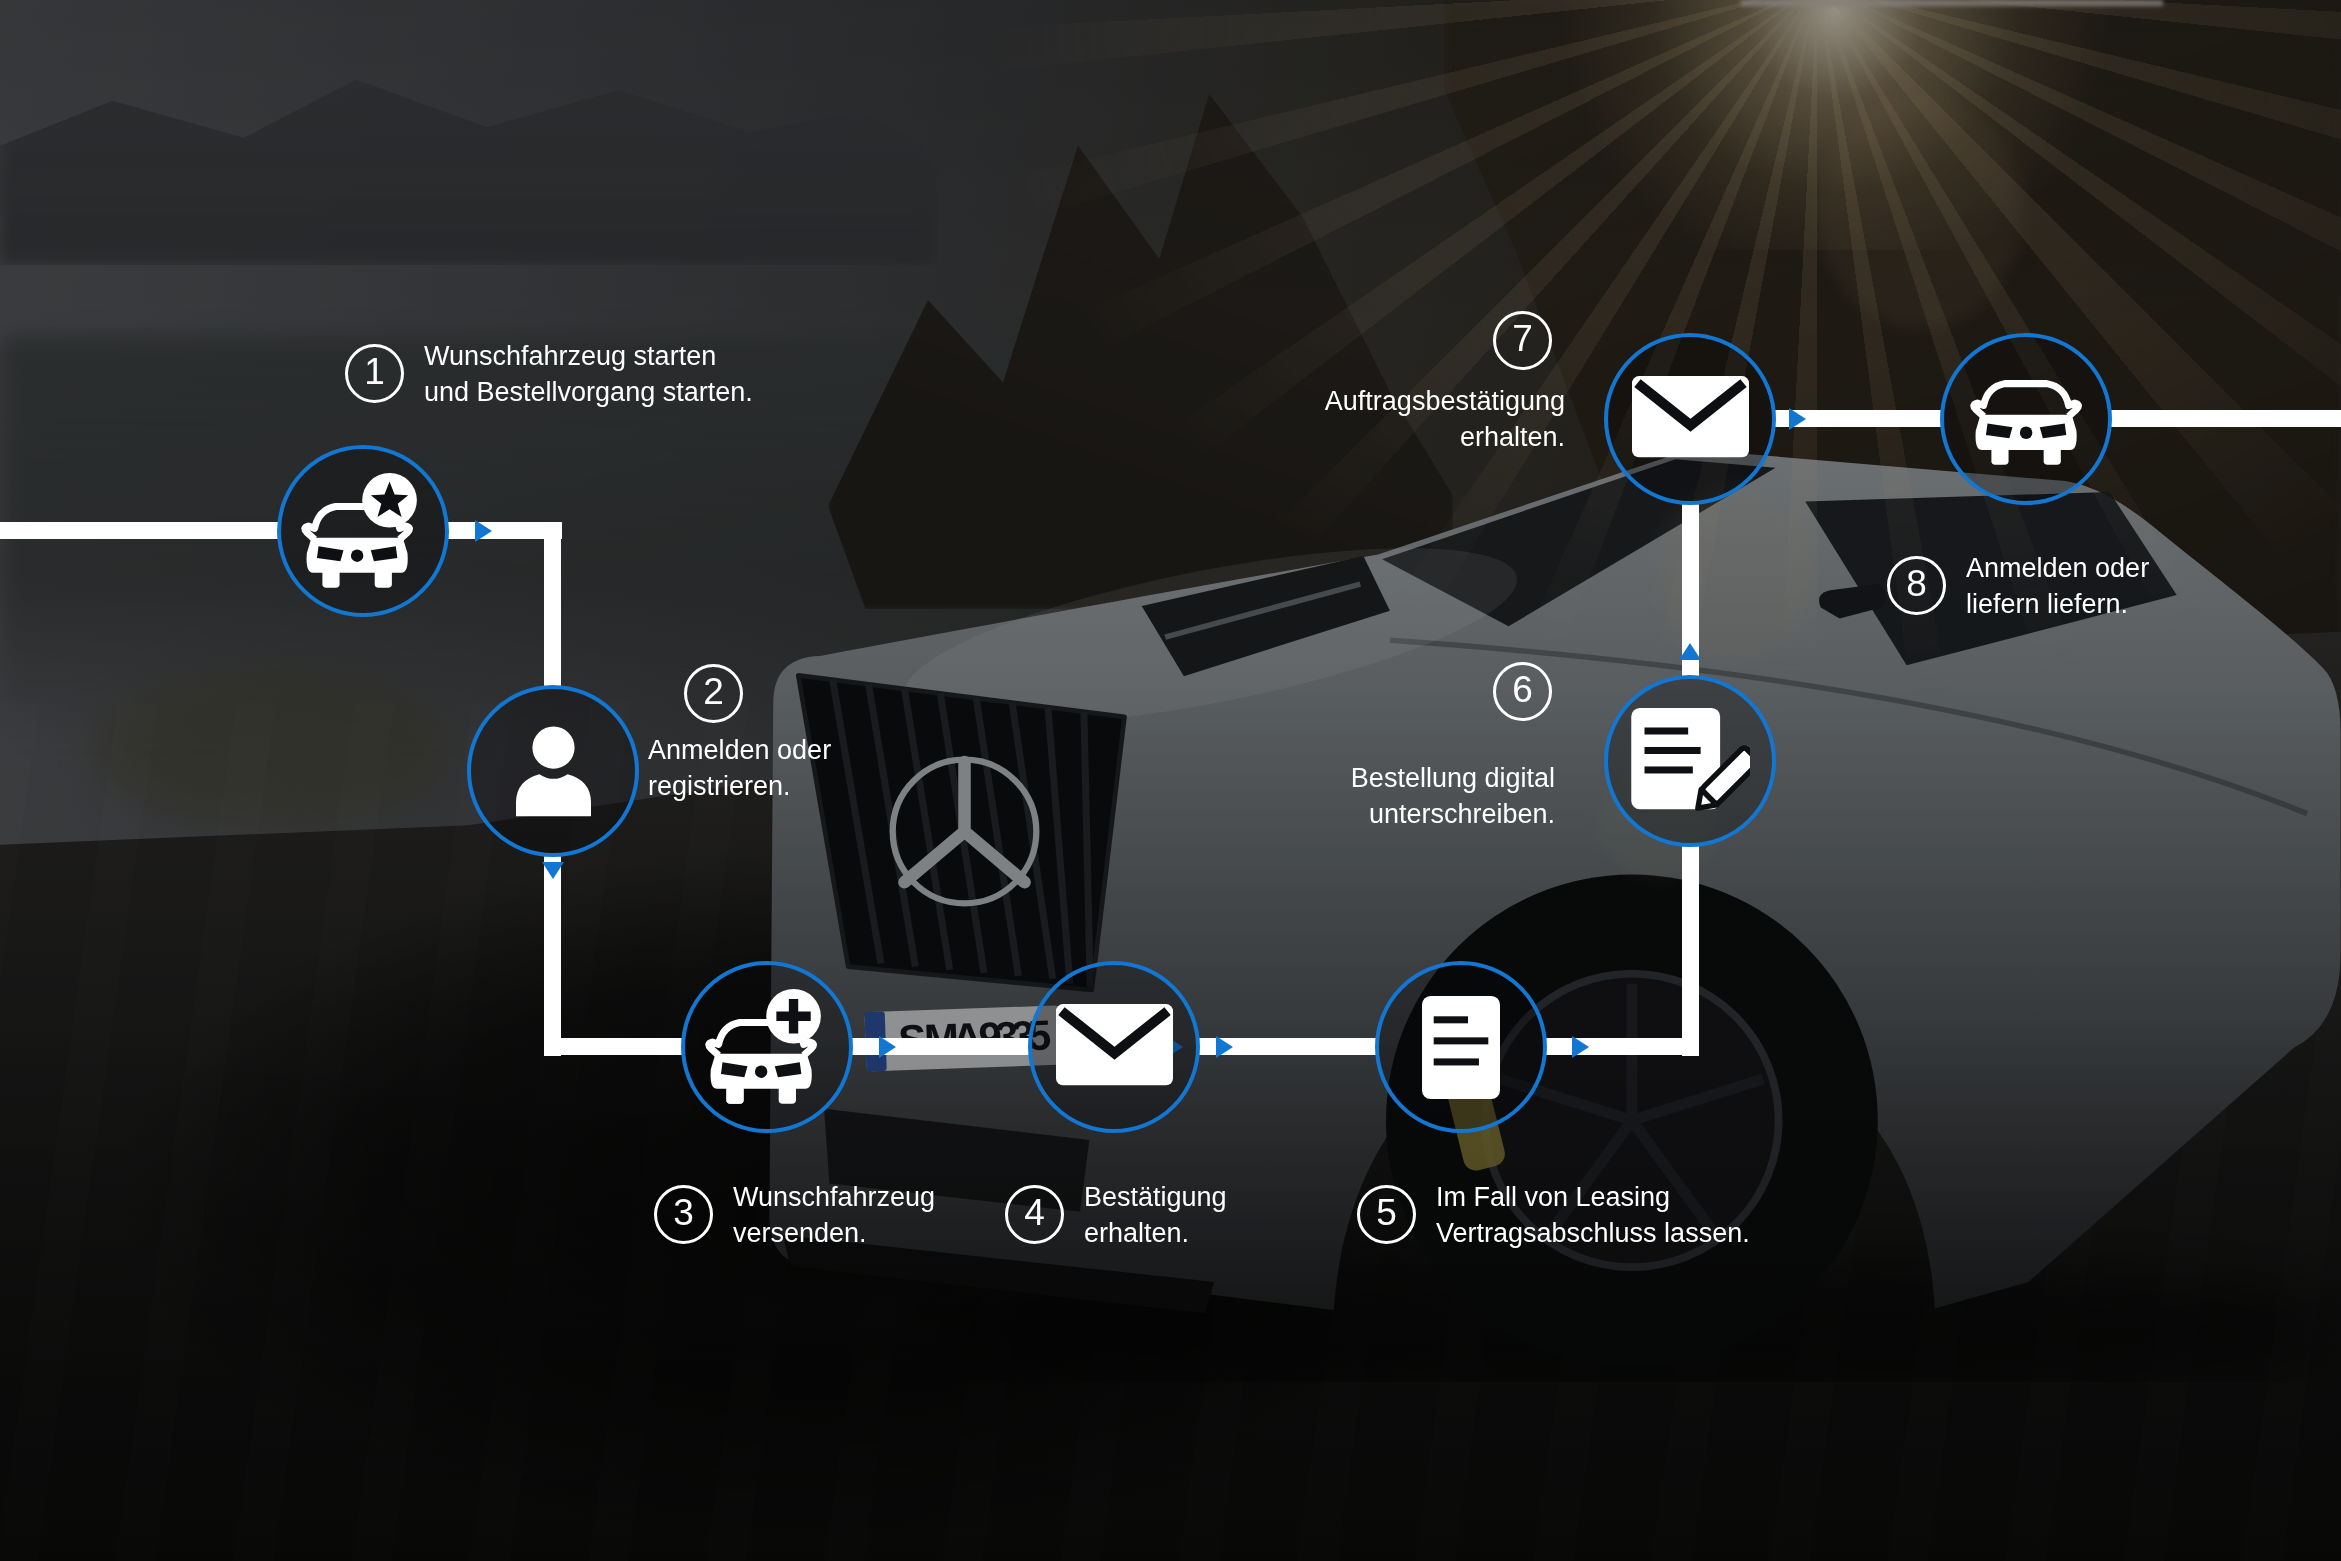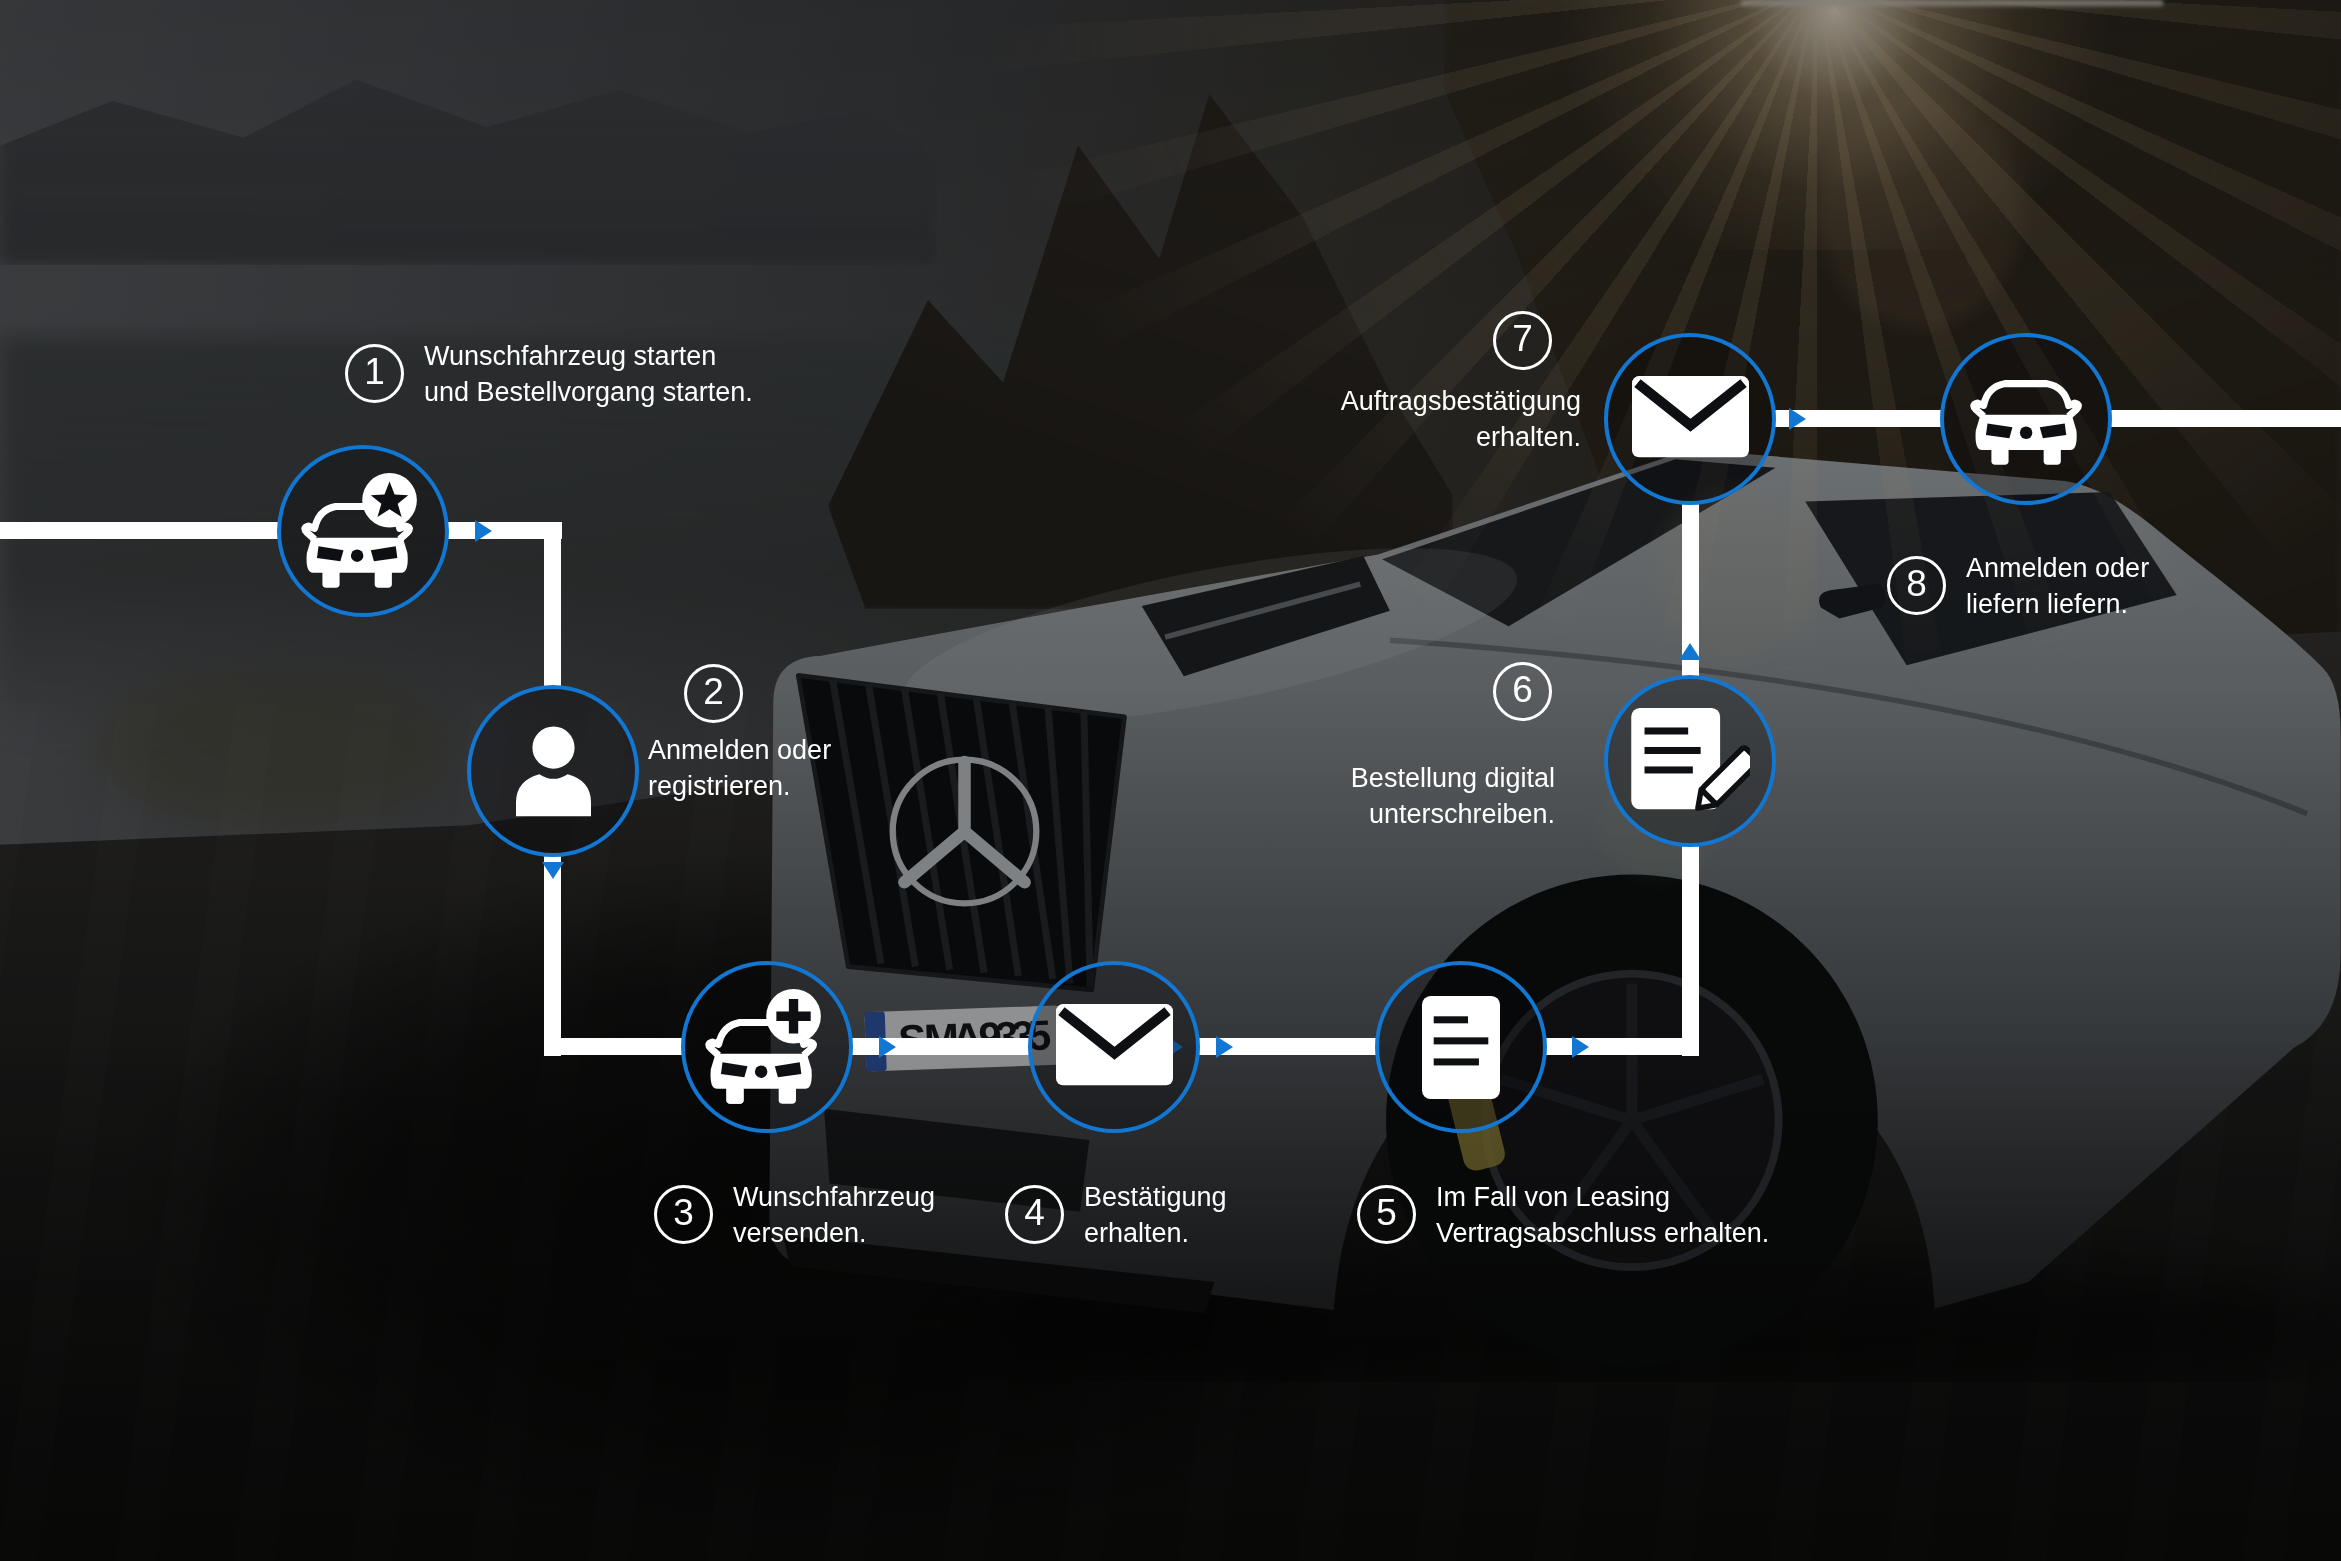--- a/index.html
+++ b/index.html
@@ -275,32 +275,32 @@
       <div class="badge"><span>4</span></div>
       <div class="steptext">
         <div>Bestätigung</div>
         <div>erhalten.</div>
       </div>
     </div>
     <div class="steprow" style="left:1357px;top:1177px">
       <div class="badge"><span>5</span></div>
       <div class="steptext">
         <div>Im Fall von Leasing</div>
-        <div>Vertragsabschluss erhalten.</div>
+        <div>Vertragsabschluss lassen.</div>
       </div>
     </div>
 
     <div class="badge" style="left:1493px;top:662px"><span>6</span></div>
     <div class="steptext right" style="right:787px;top:760px">
       <div>Bestellung digital</div>
       <div>unterschreiben.</div>
     </div>
 
     <div class="badge" style="left:1493px;top:311px"><span>7</span></div>
-    <div class="steptext right" style="right:761px;top:383px">
+    <div class="steptext right" style="right:777px;top:383px">
       <div>Auftragsbestätigung</div>
       <div>erhalten.</div>
     </div>
 
     <div class="steprow" style="left:1887px;top:548px">
       <div class="badge"><span>8</span></div>
       <div class="steptext">
         <div>Anmelden oder</div>
         <div>liefern liefern.</div>
       </div>

